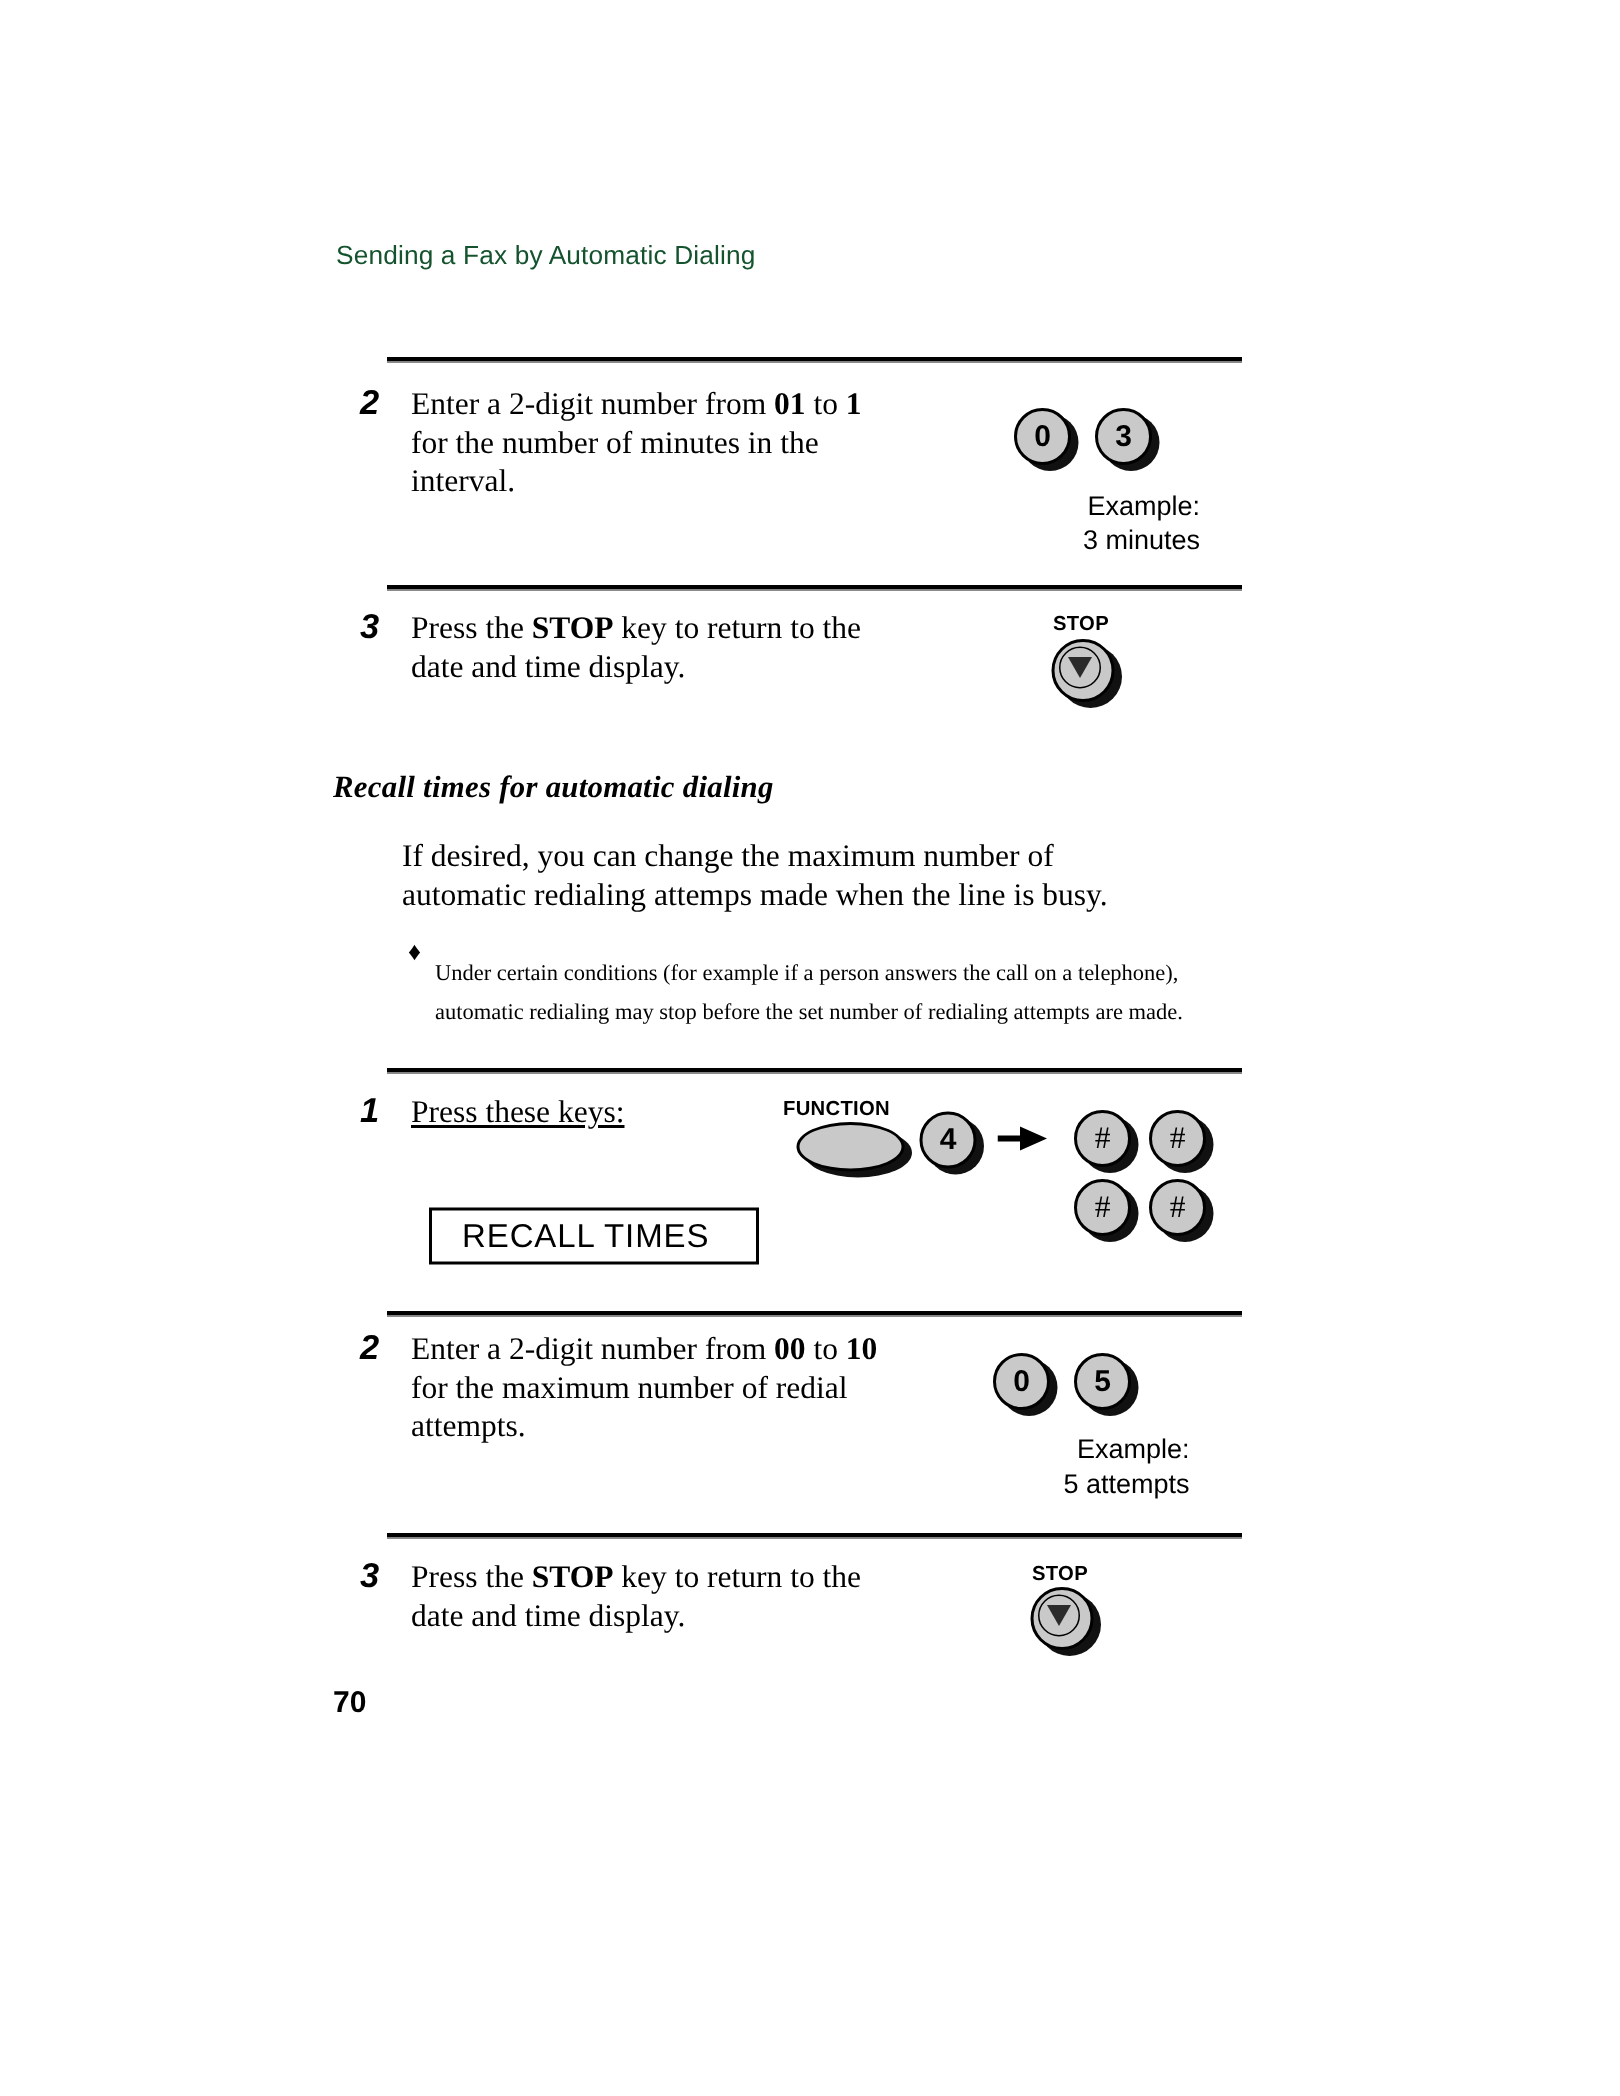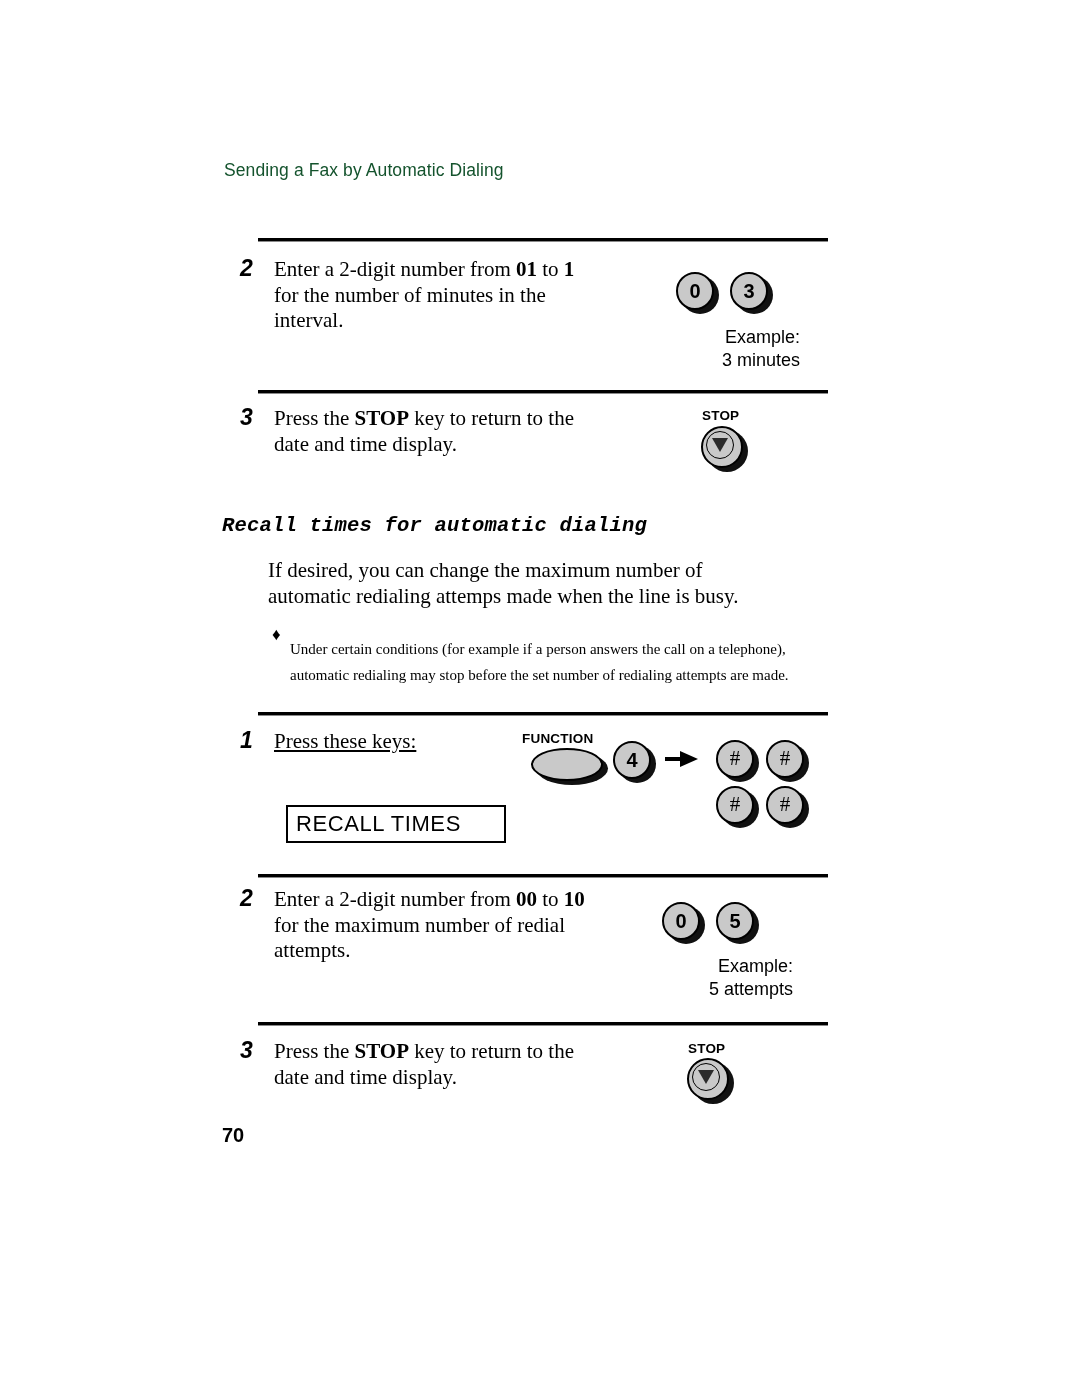--- a/index.html
+++ b/index.html
@@ -69,21 +69,21 @@
     line-height: 25.5px;
     width: 330px;
   }
   .step-body .b { font-weight: bold; }
 
   
   .section-heading {
     position: absolute;
     left: 222px;
     top: 514px;
-    font-family: Liberation Mono, monospace;
+    font-family: Liberation Serif, serif;
     font-weight: bold;
     font-style: italic;
     font-size: 20.5px;
     letter-spacing: 0.2px;
     white-space: nowrap;
   }
 
   
   .para {
     position: absolute;
@@ -238,21 +238,21 @@
     height: 18px;
   }
 
   
   .display-box {
     position: absolute;
     border: 2.5px solid #000;
     background: #fff;
     display: flex;
     align-items: center;
-    padding-left: 8px;
+    padding-left: 20px;
     box-sizing: border-box;
     font-family: "Liberation Sans", sans-serif;
     font-size: 22px;
     letter-spacing: 0.6px;
   }
 
   
   .page-number {
     position: absolute;
     left: 222px;

